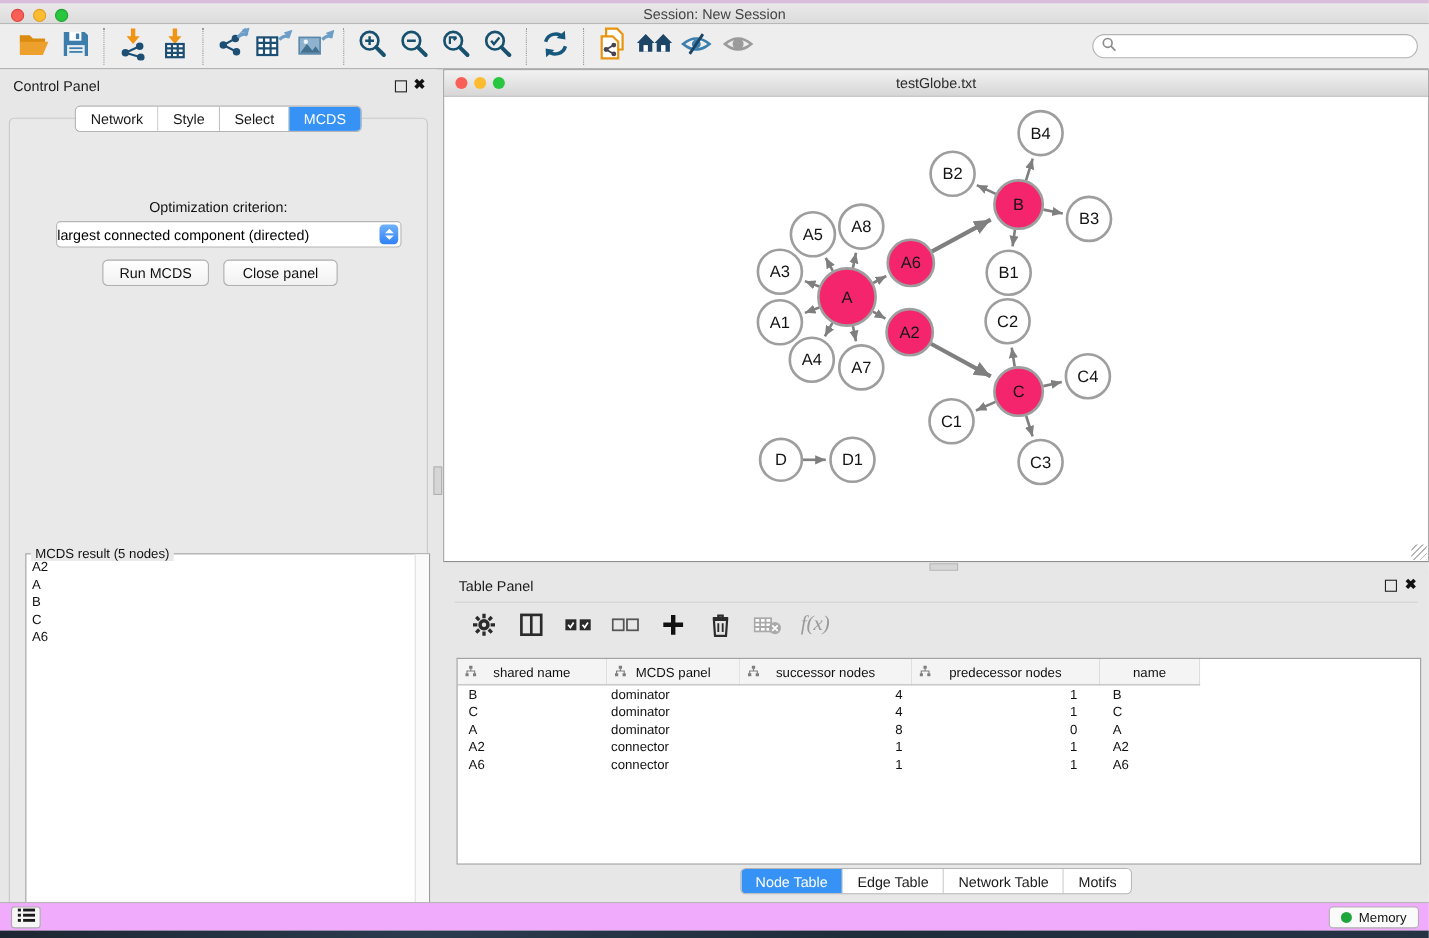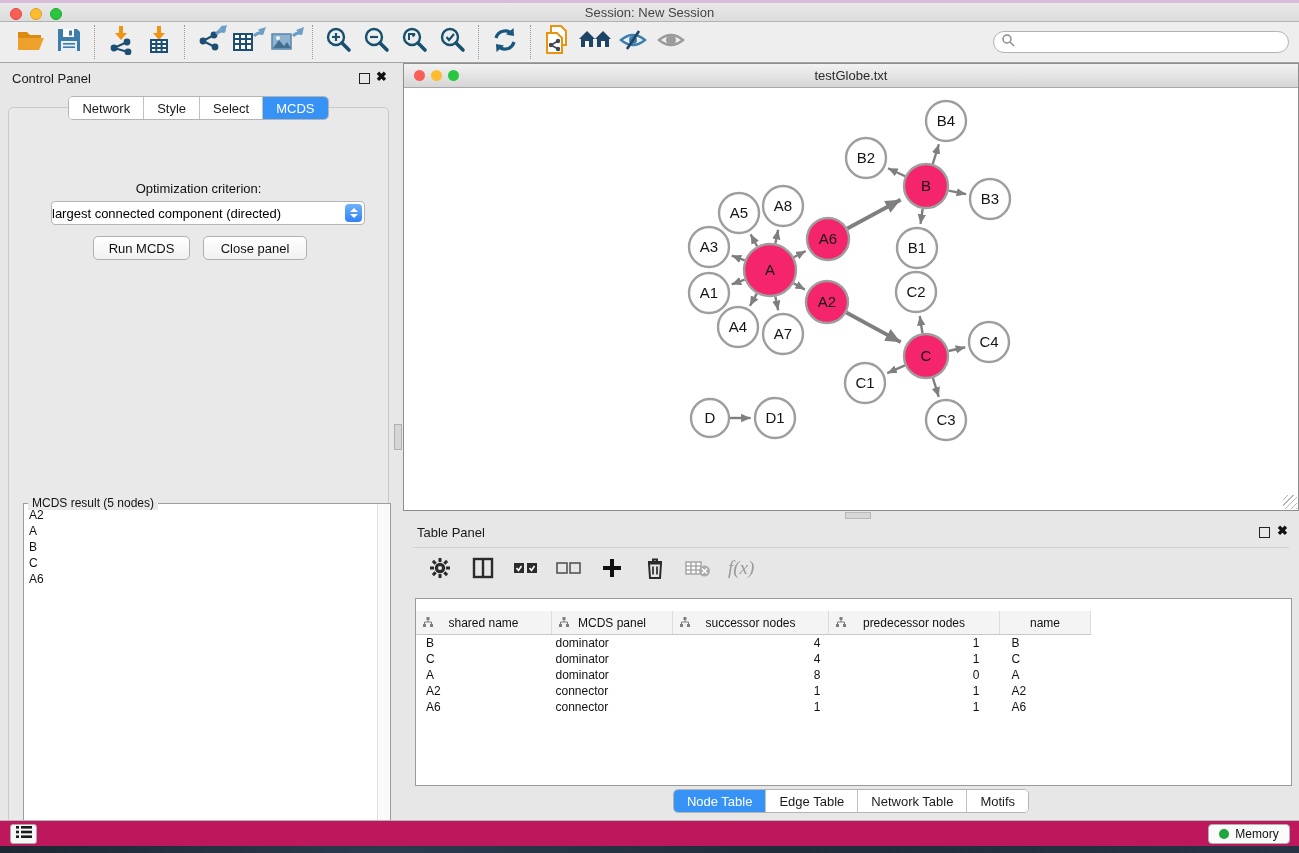--- a/index.html
+++ b/index.html
@@ -49,27 +49,27 @@
   .resize-grip{position:absolute;right:1px;bottom:1px;width:14px;height:14px;background:
     repeating-linear-gradient(135deg,transparent 0 3px,#b5b5b5 3px 4px);}
   .v-splitter{position:absolute;left:394px;top:424px;width:8px;height:26px;background:#d6d6d6;border:1px solid #b0b0b0;box-sizing:border-box;}
   .h-splitter{position:absolute;left:845px;top:512px;width:26px;height:7px;background:#d6d6d6;border:1px solid #b8b8b8;box-sizing:border-box;}
   
   .tp{position:absolute;left:403px;top:519px;width:896px;height:293px;background:#e7e7e7;}
   .tp-toolbar{position:absolute;left:10px;top:28px;right:10px;height:40px;border-top:1px solid #d2d2d2;display:flex;align-items:center;gap:17px;padding-left:14px;}
   .tp-icon{display:flex;align-items:center;justify-content:center;width:26px;height:26px;}
   .fx-label{font-family:"Liberation Serif",serif;font-style:italic;font-size:19px;color:#9a9a9a;}
   .data-table-wrap{position:absolute;left:12px;top:79px;width:877px;height:188px;background:#fff;border:1px solid #9a9a9a;box-sizing:border-box;overflow:hidden;}
-  table.data{border-collapse:collapse;table-layout:fixed;font-size:12px;color:#111;margin-top:12px;}
+  table.data{border-collapse:collapse;table-layout:fixed;font-size:12px;color:#111;}
   table.data th{background:#f4f4f4;border-right:1px solid #dcdcdc;border-bottom:1px solid #c8c8c8;font-weight:normal;height:21px;position:relative;text-align:center;font-size:12px;}
   table.data th .hicon{position:absolute;left:7px;top:5px;}
   table.data td{height:16px;padding:0;white-space:nowrap;overflow:hidden;}
   .tp-tabs-wrap{position:absolute;left:0;top:270px;width:100%;display:flex;justify-content:center;}
   
-  .statusbar{position:absolute;left:0;top:820px;width:100%;height:26px;background:#be185d;border-top:1px solid #b6b6b6;box-sizing:border-box;}
+  .statusbar{position:absolute;left:0;top:820px;width:100%;height:26px;background:#f0abfc;border-top:1px solid #b6b6b6;box-sizing:border-box;}
   .list-btn{position:absolute;left:10px;top:3px;width:27px;height:20px;background:#f6f6f6;border:1px solid #ababab;border-radius:3px;display:flex;align-items:center;justify-content:center;box-sizing:border-box;}
   .memory-btn{position:absolute;right:9px;top:3px;width:82px;height:20px;background:#fafafa;border:1px solid #b0b0b0;border-radius:4px;display:flex;align-items:center;justify-content:center;gap:6px;font-size:12px;color:#111;box-sizing:border-box;}
   .memory-dot{width:10px;height:10px;border-radius:50%;background:#1ea63c;}
   .desktop-strip{position:absolute;left:0;top:846px;width:100%;height:7px;background:linear-gradient(90deg,#1d2733,#2b3b4e 30%,#1f2c3a 60%,#253345);}
 </style>
 </head>
 <body>
 
 <div class="app">
 

